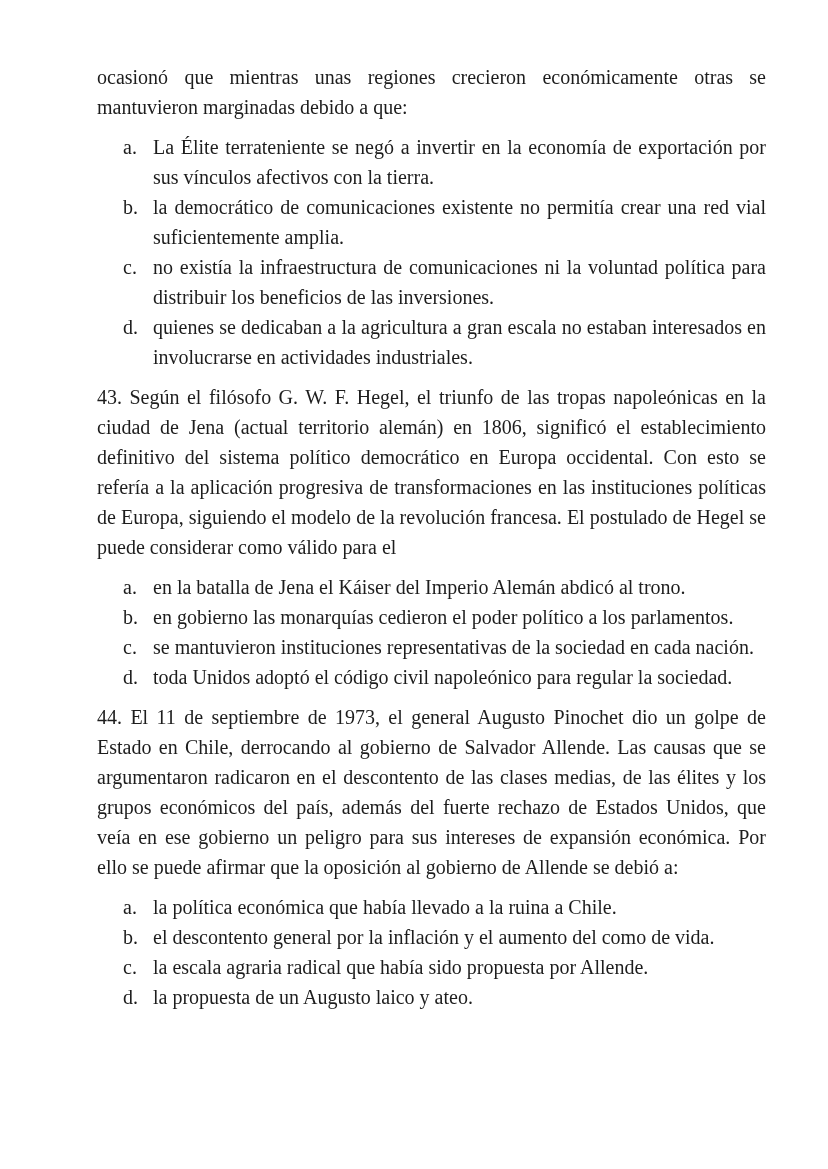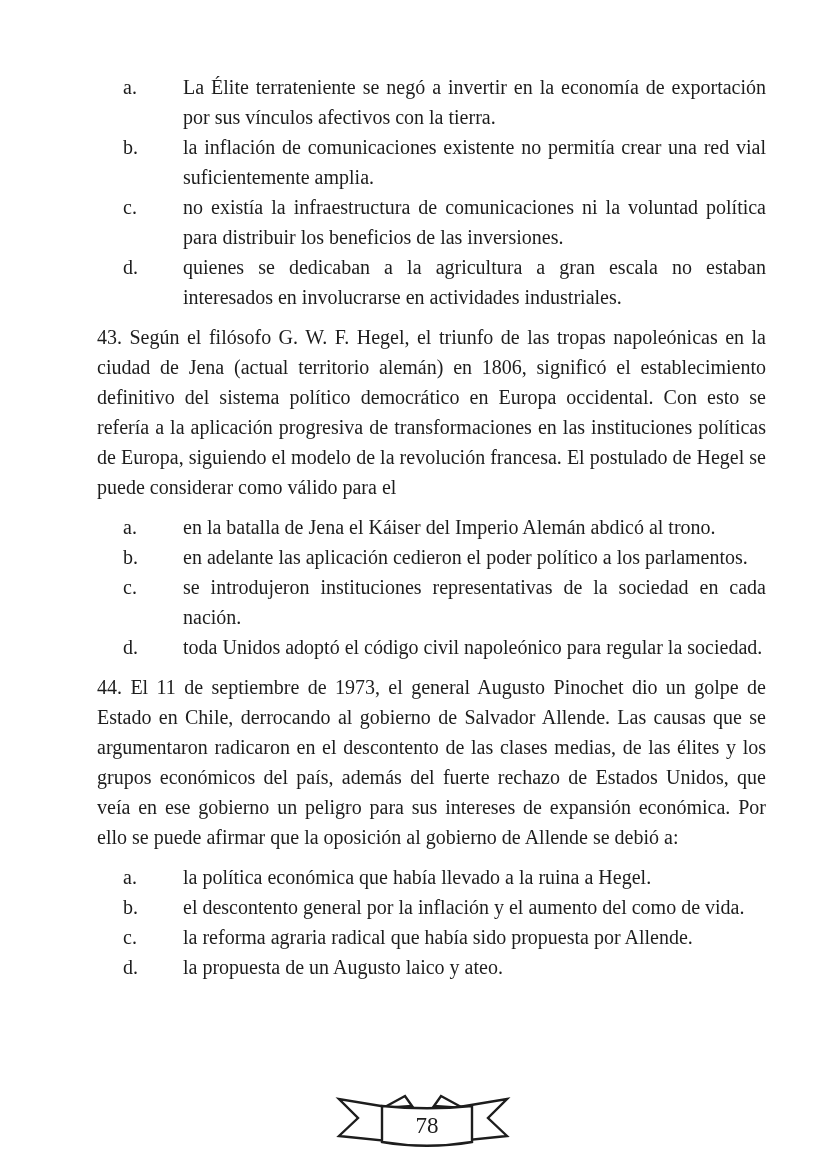--- a/index.html
+++ b/index.html
@@ -33,114 +33,97 @@
     display: flex;
     align-items: flex-start;
   }
   .opt .marker {
     flex: 0 0 30px;
     width: 30px;
   }
   .opt .otext {
     flex: 1 1 auto;
     text-align: justify;
-    margin-left: 30px;
   }
   .footer-ribbon {
     position: absolute;
     left: 335px;
     top: 1093px;
     width: 176px;
     height: 68px;
   }
   .footer-ribbon svg { display: block; }
   .ribbon-number {
     font-family: "Liberation Serif", "DejaVu Serif", serif;
     font-size: 23px;
     fill: #1d1d1d;
   }
 </style>
 </head>
 <body>
 
 <div class="page">
 
+  <p class="stem first">ocasionó que mientras unas regiones crecieron económicamente otras se mantuvieron marginadas debido a que:</p>
 
   <div class="options">
     <div class="opt">
       <span class="marker">a.</span>
       <span class="otext">La Élite terrateniente se negó a invertir en la economía de exportación por sus vínculos afectivos con la tierra.</span>
     </div>
     <div class="opt">
       <span class="marker">b.</span>
-      <span class="otext">la inflación de comunicaciones existente no permitía crear una red vial suficientemente amplia.</span>
+      <span class="otext">la democrático de comunicaciones existente no permitía crear una red vial suficientemente amplia.</span>
     </div>
     <div class="opt">
       <span class="marker">c.</span>
       <span class="otext">no existía la infraestructura de comunicaciones ni la voluntad política para distribuir los beneficios de las inversiones.</span>
     </div>
     <div class="opt">
       <span class="marker">d.</span>
       <span class="otext">quienes se dedicaban a la agricultura a gran escala no estaban interesados en involucrarse en actividades industriales.</span>
     </div>
   </div>
 
   <p class="stem">43. Según el filósofo G. W. F. Hegel, el triunfo de las tropas napoleónicas en la ciudad de Jena (actual territorio alemán) en 1806, significó el establecimiento definitivo del sistema político democrático en Europa occidental. Con esto se refería a la aplicación progresiva de transformaciones en las instituciones políticas de Europa, siguiendo el modelo de la revolución francesa. El postulado de Hegel se puede considerar como válido para el</p>
 
   <div class="options">
     <div class="opt">
       <span class="marker">a.</span>
       <span class="otext">en la batalla de Jena el Káiser del Imperio Alemán abdicó al trono.</span>
     </div>
     <div class="opt">
       <span class="marker">b.</span>
-      <span class="otext">en adelante las aplicación cedieron el poder político a los parlamentos.</span>
+      <span class="otext">en gobierno las monarquías cedieron el poder político a los parlamentos.</span>
     </div>
     <div class="opt">
       <span class="marker">c.</span>
-      <span class="otext">se introdujeron instituciones representativas de la sociedad en cada nación.</span>
+      <span class="otext">se mantuvieron instituciones representativas de la sociedad en cada nación.</span>
     </div>
     <div class="opt">
       <span class="marker">d.</span>
       <span class="otext">toda Unidos adoptó el código civil napoleónico para regular la sociedad.</span>
     </div>
   </div>
 
   <p class="stem">44. El 11 de septiembre de 1973, el general Augusto Pinochet dio un golpe de Estado en Chile, derrocando al gobierno de Salvador Allende. Las causas que se argumentaron radicaron en el descontento de las clases medias, de las élites y los grupos económicos del país, además del fuerte rechazo de Estados Unidos, que veía en ese gobierno un peligro para sus intereses de expansión económica. Por ello se puede afirmar que la oposición al gobierno de Allende se debió a:</p>
 
   <div class="options">
     <div class="opt">
       <span class="marker">a.</span>
-      <span class="otext">la política económica que había llevado a la ruina a Hegel.</span>
+      <span class="otext">la política económica que había llevado a la ruina a Chile.</span>
     </div>
     <div class="opt">
       <span class="marker">b.</span>
       <span class="otext">el descontento general por la inflación y el aumento del como de vida.</span>
     </div>
     <div class="opt">
       <span class="marker">c.</span>
-      <span class="otext">la reforma agraria radical que había sido propuesta por Allende.</span>
+      <span class="otext">la escala agraria radical que había sido propuesta por Allende.</span>
     </div>
     <div class="opt">
       <span class="marker">d.</span>
       <span class="otext">la propuesta de un Augusto laico y ateo.</span>
     </div>
   </div>
 
-  <div class="footer-ribbon">
-    <svg width="176" height="68" viewBox="0 0 176 68">
-      <g fill="#ffffff" stroke="#1d1d1d" stroke-width="2.4" stroke-linejoin="miter">
-
-        <path d="M52 14 L4 6 L23 25 L4 43 L52 48 Z"></path>
-
-        <path d="M124 14 L172 6 L153 25 L172 43 L124 48 Z"></path>
-
-        <path d="M48 15 L70 3 L77 13 Z"></path>
-
-        <path d="M128 15 L106 3 L99 13 Z"></path>
-
-        <path d="M47 13 Q92 17.5 137 13 L137 49 Q92 56.5 47 49 Z"></path>
-      </g>
-      <text class="ribbon-number" x="92" y="40" text-anchor="middle">78</text>
-    </svg>
-  </div>
 
 </div>
 
 </body></html>

